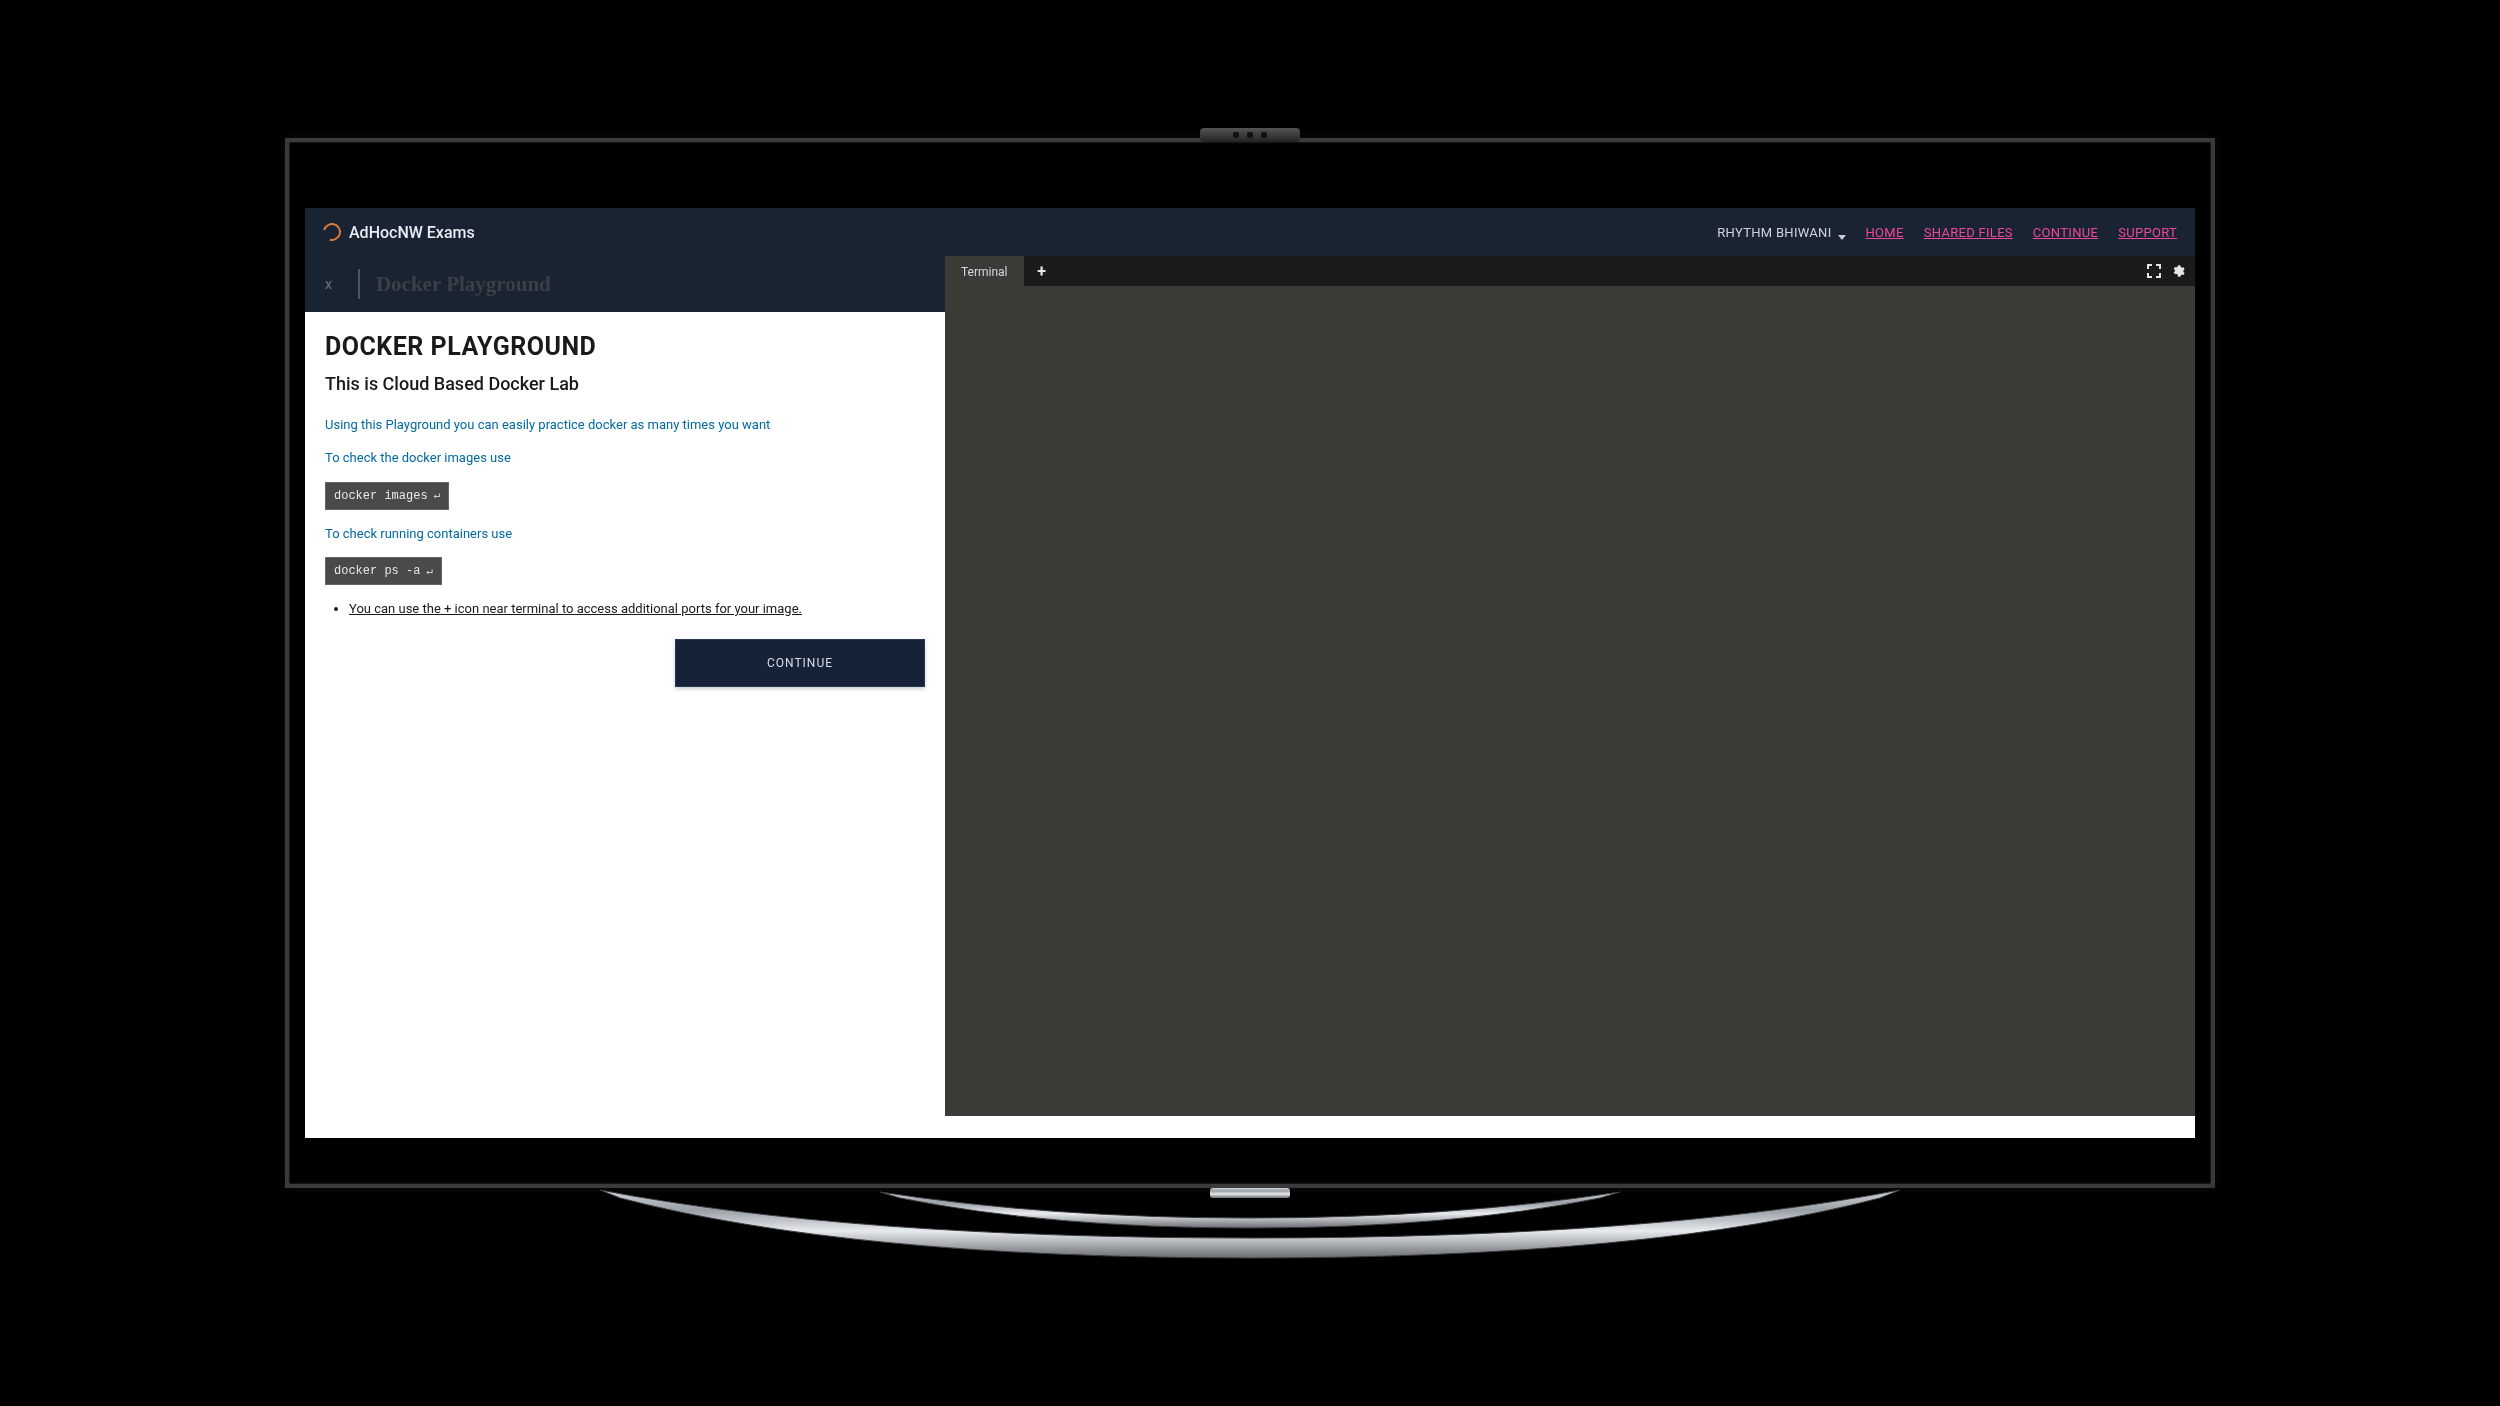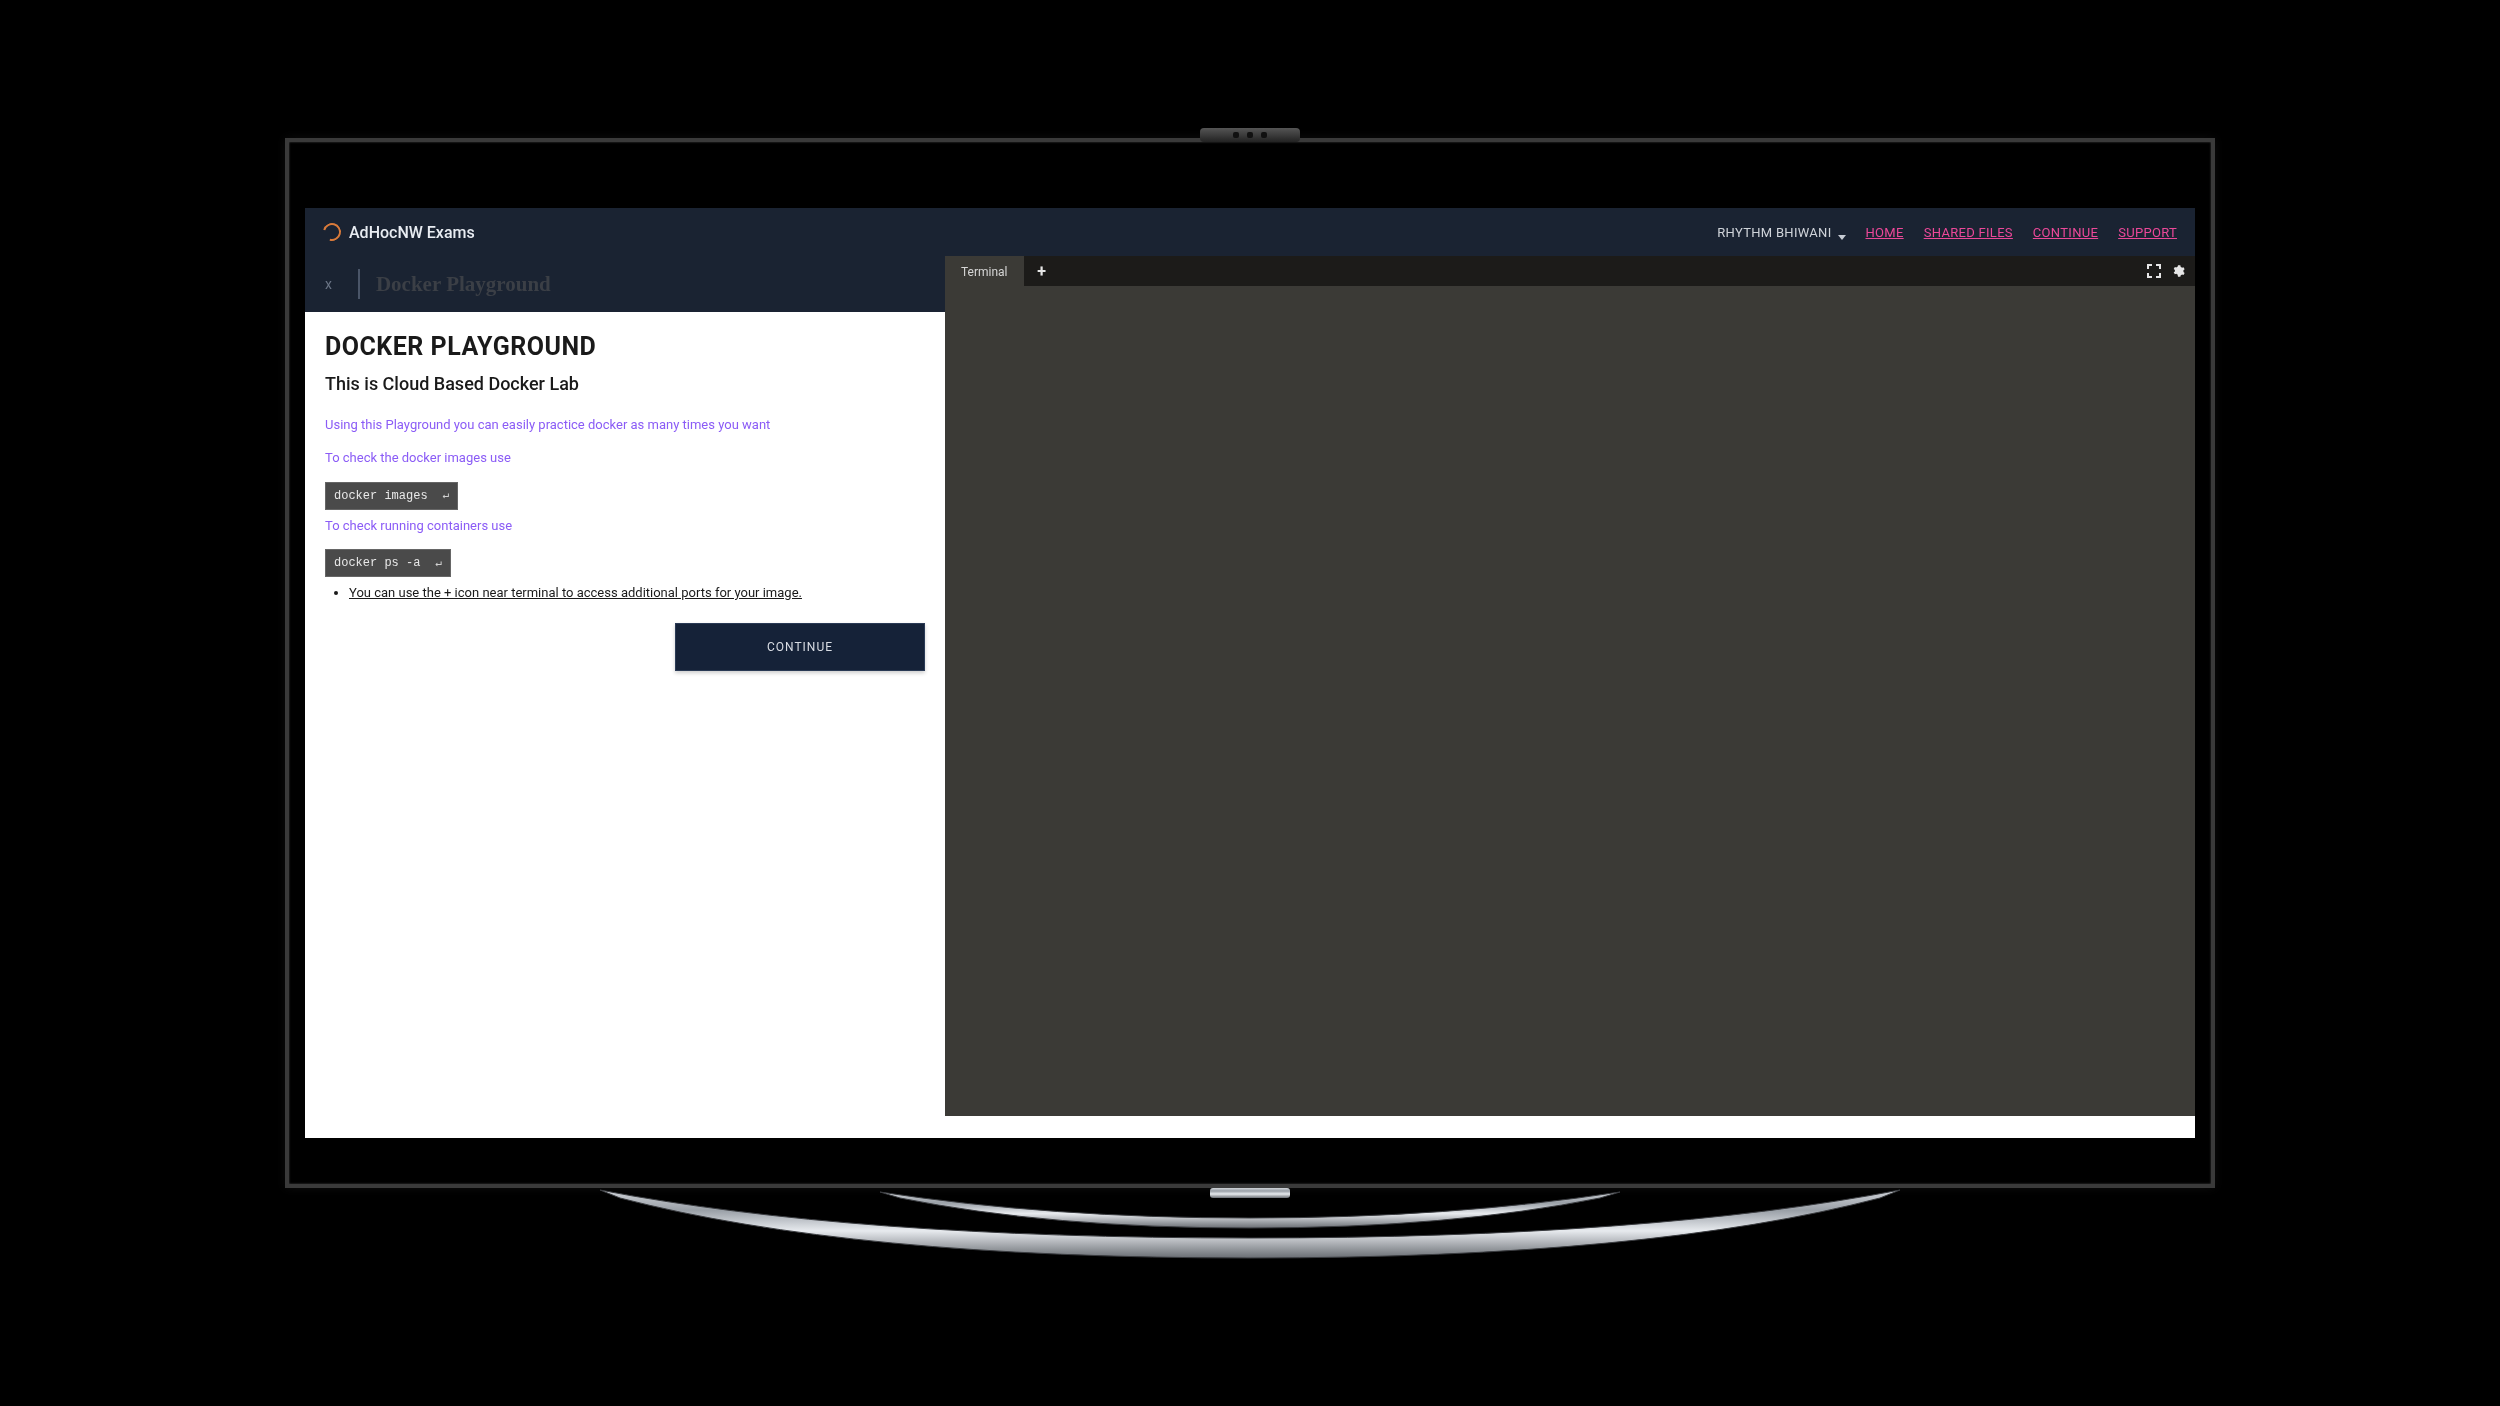--- a/index.html
+++ b/index.html
@@ -162,32 +162,32 @@
   font-size: 25px;
   font-weight: 700;
   letter-spacing: .5px;
   margin-bottom: 4px;
 }
 .content h2 {
   font-size: 18px;
   font-weight: 500;
   margin-bottom: 18px;
 }
-.content p { font-size: 13px; margin-bottom: 14px; color: #8b5cf6; }
+.content p { font-size: 13px; margin-bottom: 14px; color: #0369a1; }
 .code-chip {
   display: inline-flex;
   align-items: center;
   background: #4a4a4a;
   color: #e8e8e8;
   font-family: "Courier New", monospace;
   font-size: 12px;
   padding: 4px 8px;
   border: 1px solid #666;
-  margin-bottom: 6px;
-  gap: 15px;
+  margin-bottom: 14px;
+  gap: 6px;
 }
 .enter-glyph { font-size: 11px; opacity: .85; }
 .content ul { margin: 0 0 20px 24px; font-size: 13px; text-decoration: underline; }
 .continue-btn {
   display: block;
   margin-left: auto;
   width: 250px;
   padding: 14px 16px;
   text-align: center;
   background: #152238;

